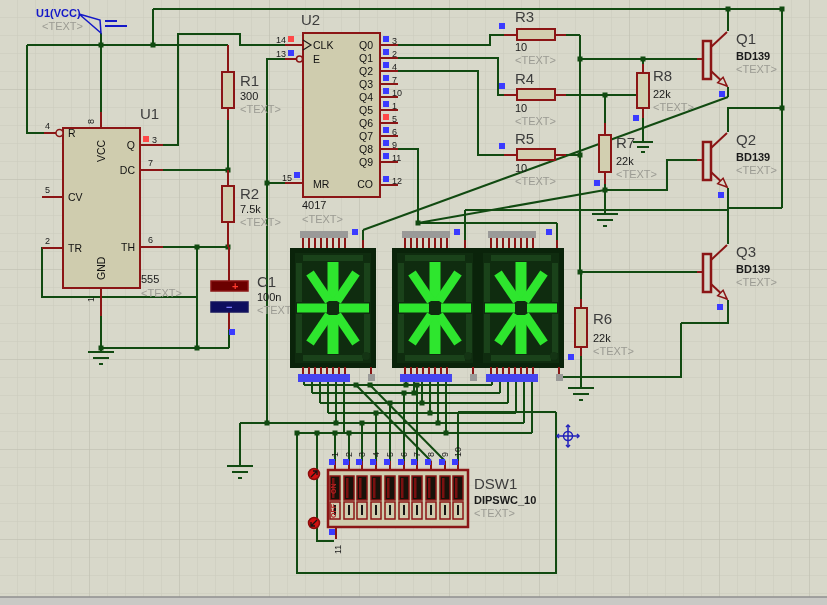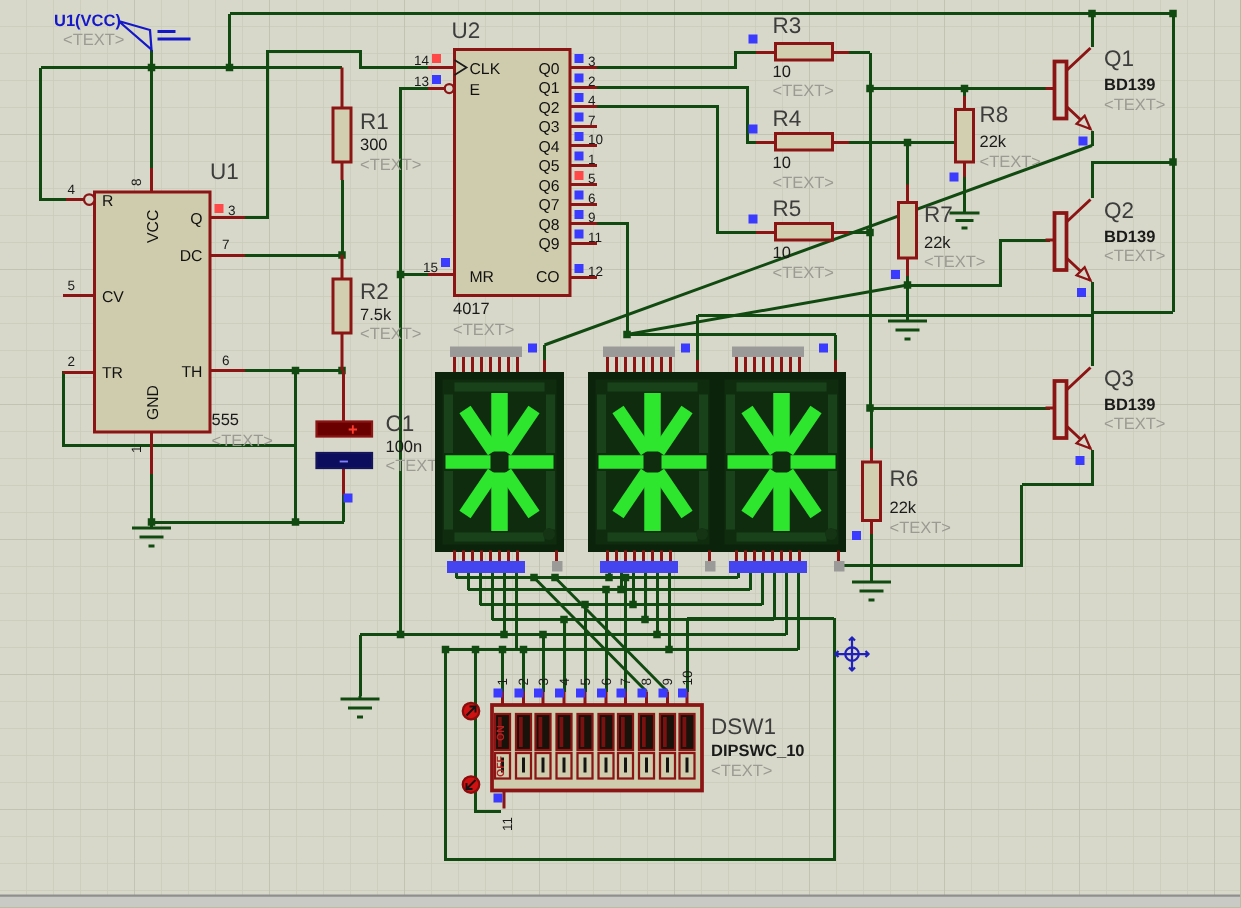--- a/index.html
+++ b/index.html
@@ -1,16 +1,16 @@
 <!DOCTYPE html>
 <html><head>
 <meta charset="utf-8">
 <style>
   html,body{margin:0;padding:0;background:#9a9a9a;}
-  #stage{width:827px;height:605px;position:relative;overflow:hidden;background:#bef264;
+  #stage{width:827px;height:605px;position:relative;overflow:hidden;background:#1d4ed8;
          font-family:"Liberation Sans", sans-serif;}
   svg{display:block}
   text{font-family:"Liberation Sans", sans-serif;}
   .ref{font-size:15px;fill:#3d3d3d;}
   .val{font-size:11px;fill:#1a1a1a;}
   .ph {font-size:11px;fill:#9b9b93;}
   .pin{font-size:9px;fill:#1a1a1a;}
   .lbl{font-size:10.5px;fill:#111;}
   .blu{font-size:11px;fill:#1418c8;font-weight:bold;}
   .tiny{font-size:7px;fill:#b22222;font-weight:bold;}

